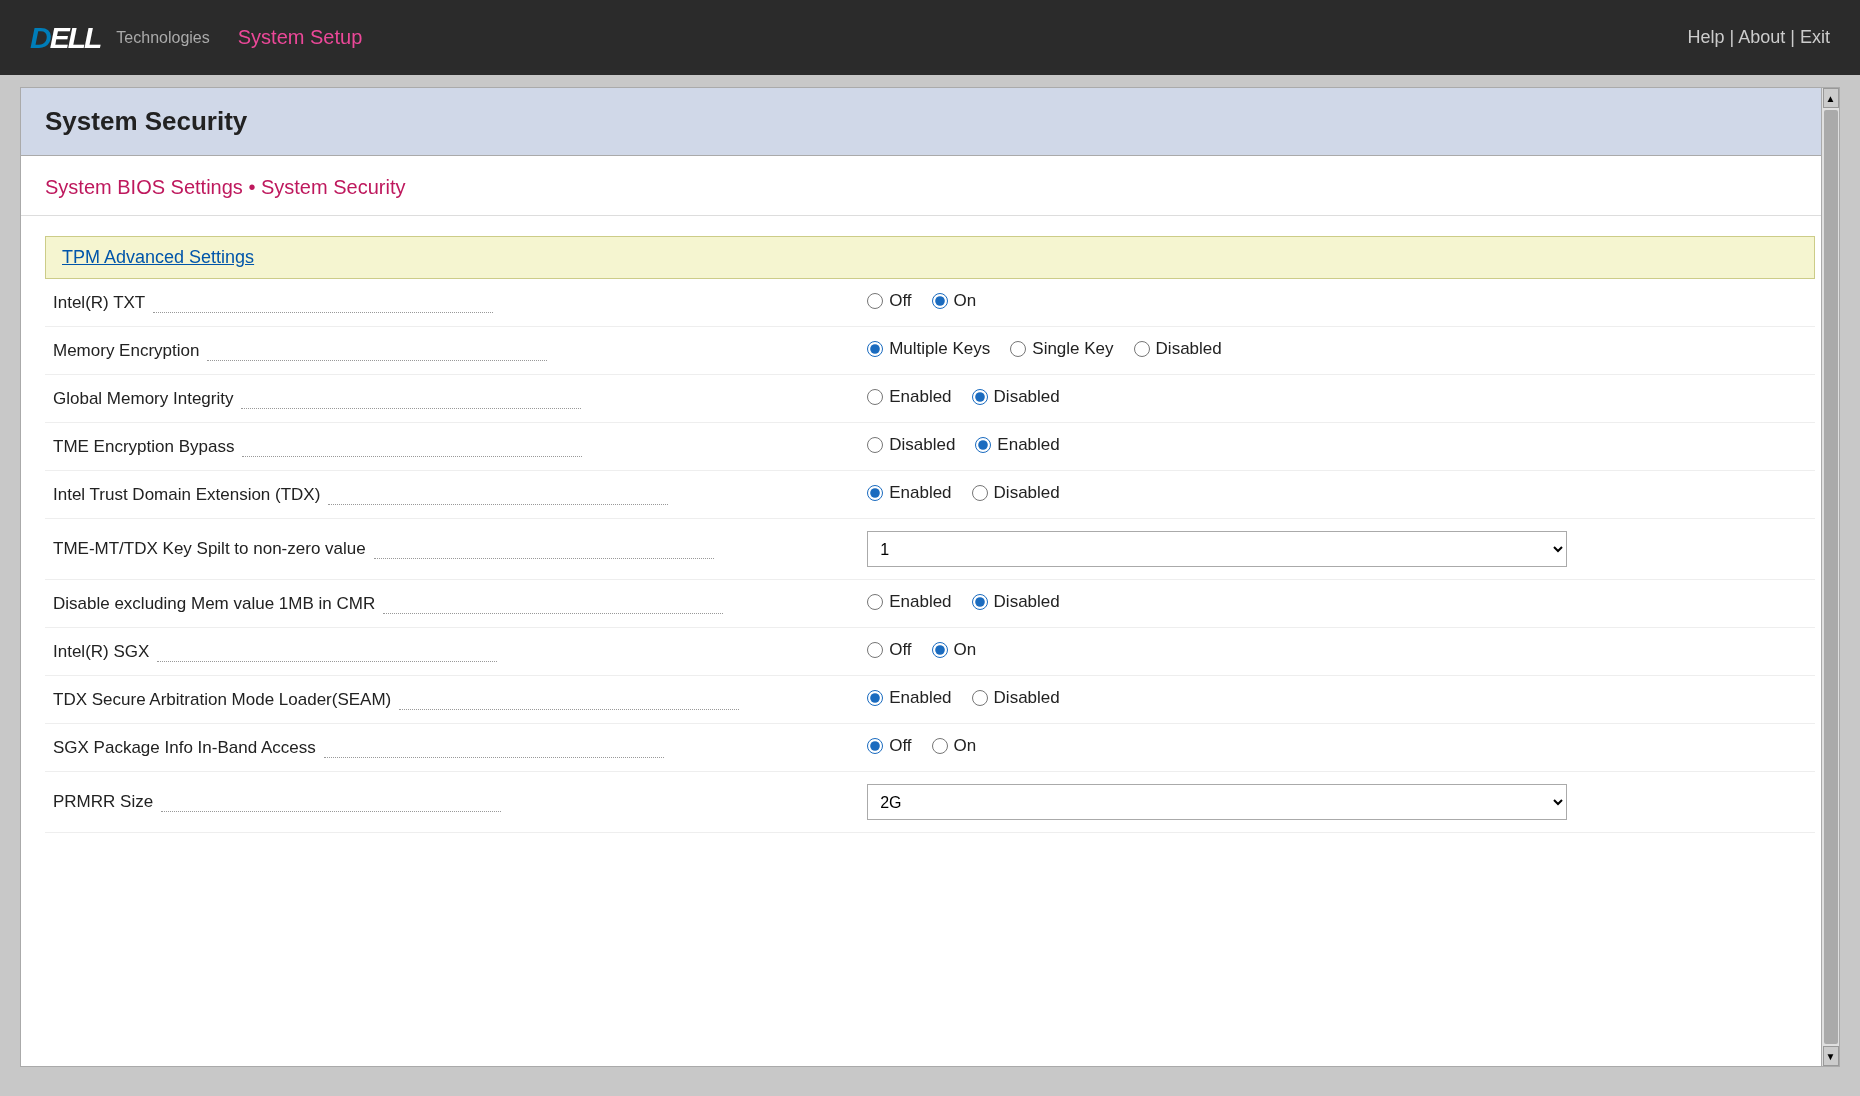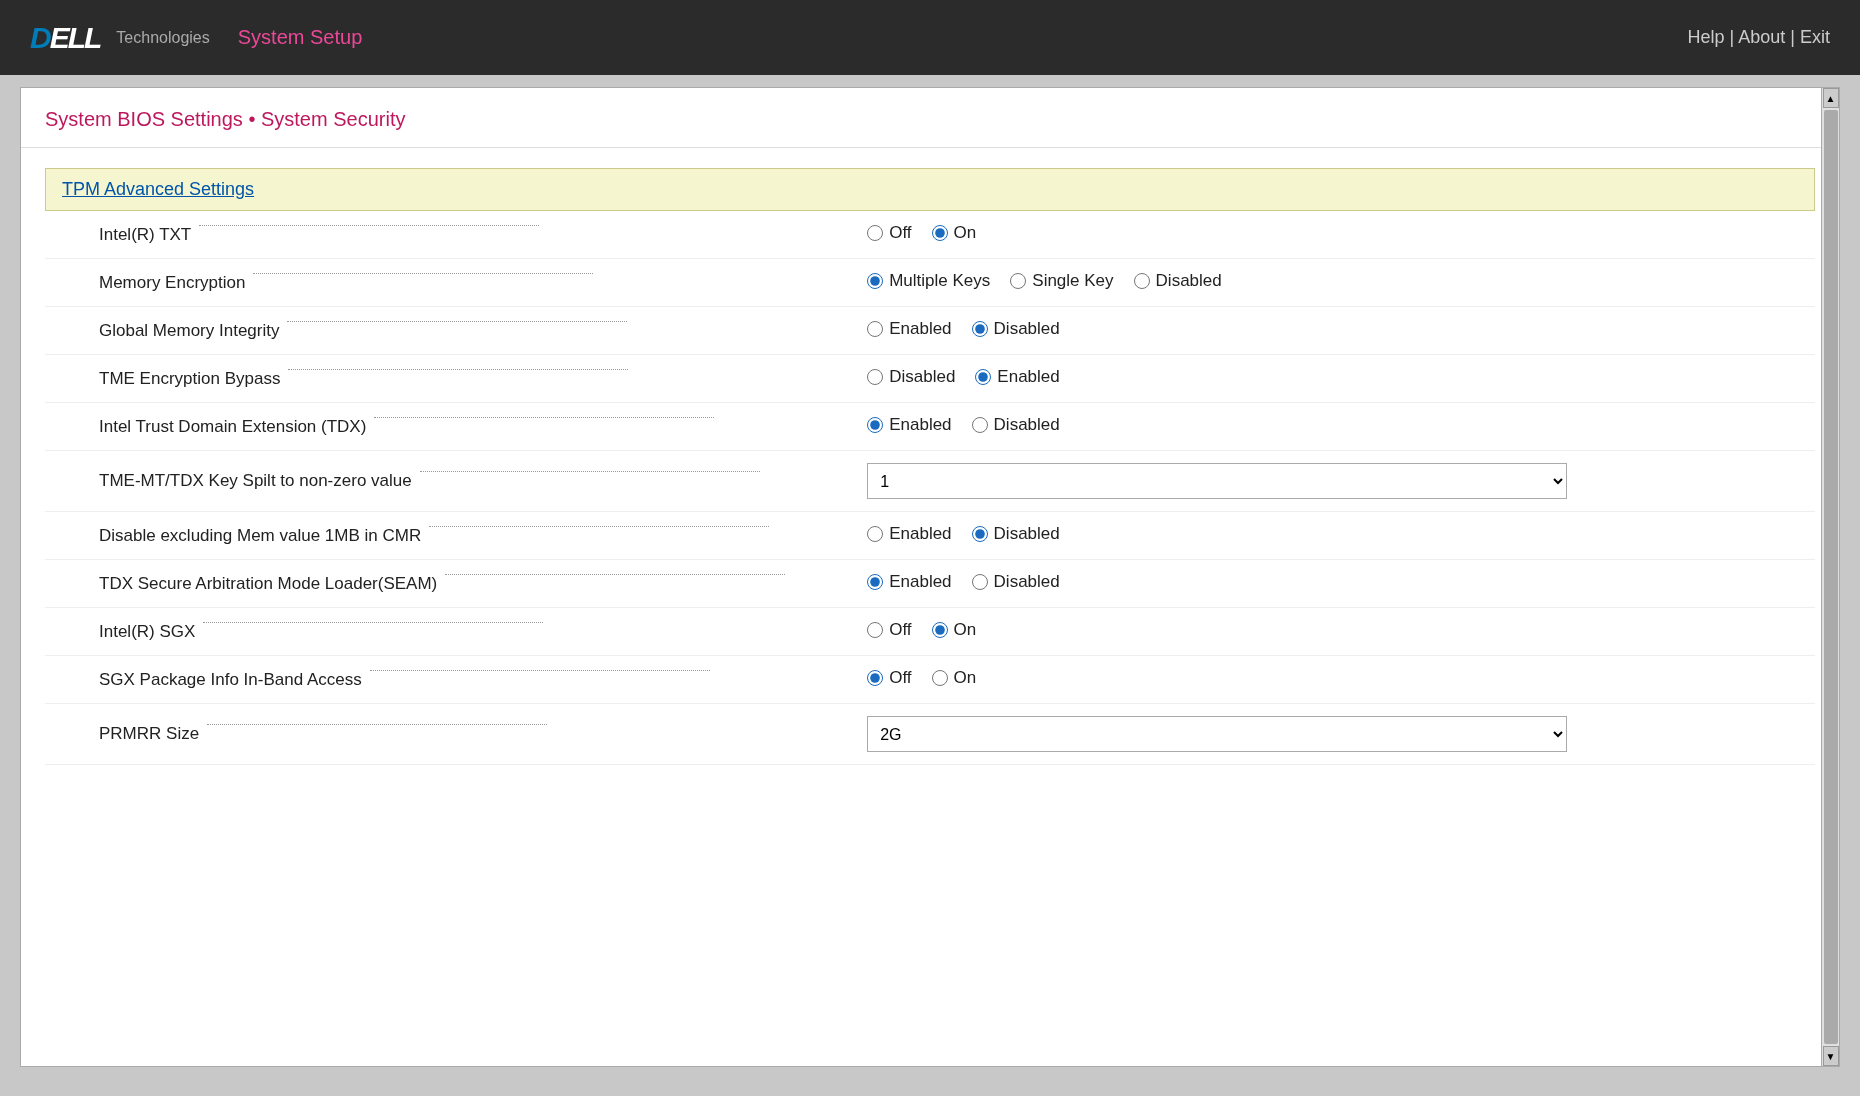--- a/index.html
+++ b/index.html
@@ -183,23 +183,22 @@
       flex: 1;
       width: 14px;
       margin: 2px;
       background: #aaaaaa;
       border-radius: 2px;
     }
 
     
     .label-with-dots {
       display: flex;
-      align-items: flex-start;
+      align-items: flex-end;
       gap: 0;
-      margin-left: 46px;
     }
     .label-text {
       white-space: nowrap;
     }
     .dot-fill {
       flex: 1;
       border-bottom: 1px dotted #999;
       margin: 0 8px;
       height: 1px;
       min-width: 40px;
@@ -223,20 +222,23 @@
     <a>Help</a>
     <span> | </span>
     <a>About</a>
     <span> | </span>
     <a>Exit</a>
   </div>
 </div>
 
 <div class="main-wrapper">
 
+  <div class="section-heading">
+    <h1>System Security</h1>
+  </div>
 
   <div class="breadcrumb">System BIOS Settings • System Security</div>
 
   <div class="content">
 
     <div class="tpm-header">
       <a>TPM Advanced Settings</a>
     </div>
 
     <table class="settings-table">
@@ -359,50 +361,50 @@
                 </label>
                 <label class="radio-option">
                   <input type="radio" name="setting-6" value="Disabled" checked="" style="">
                   <span class="radio-label">Disabled</span>
                 </label>
               </div></td>
           </tr>
           <tr>
             <td class="setting-name">
               <div class="label-with-dots">
+                <span class="label-text">Intel(R) SGX</span>
+                <div class="dot-fill"></div>
+              </div>
+            </td>
+            <td class="setting-controls"><div class="radio-group">
+                <label class="radio-option">
+                  <input type="radio" name="setting-8" value="Off" style="">
+                  <span class="radio-label">Off</span>
+                </label>
+                <label class="radio-option">
+                  <input type="radio" name="setting-8" value="On" checked="" style="">
+                  <span class="radio-label">On</span>
+                </label>
+              </div></td>
+          </tr>
+          <tr>
+            <td class="setting-name">
+              <div class="label-with-dots">
                 <span class="label-text">TDX Secure Arbitration Mode Loader(SEAM)</span>
                 <div class="dot-fill"></div>
               </div>
             </td>
             <td class="setting-controls"><div class="radio-group">
                 <label class="radio-option">
                   <input type="radio" name="setting-7" value="Enabled" checked="" style="">
                   <span class="radio-label">Enabled</span>
                 </label>
                 <label class="radio-option">
                   <input type="radio" name="setting-7" value="Disabled" style="">
                   <span class="radio-label">Disabled</span>
-                </label>
-              </div></td>
-          </tr>
-          <tr>
-            <td class="setting-name">
-              <div class="label-with-dots">
-                <span class="label-text">Intel(R) SGX</span>
-                <div class="dot-fill"></div>
-              </div>
-            </td>
-            <td class="setting-controls"><div class="radio-group">
-                <label class="radio-option">
-                  <input type="radio" name="setting-8" value="Off" style="">
-                  <span class="radio-label">Off</span>
-                </label>
-                <label class="radio-option">
-                  <input type="radio" name="setting-8" value="On" checked="" style="">
-                  <span class="radio-label">On</span>
                 </label>
               </div></td>
           </tr>
           <tr>
             <td class="setting-name">
               <div class="label-with-dots">
                 <span class="label-text">SGX Package Info In-Band Access</span>
                 <div class="dot-fill"></div>
               </div>
             </td>

